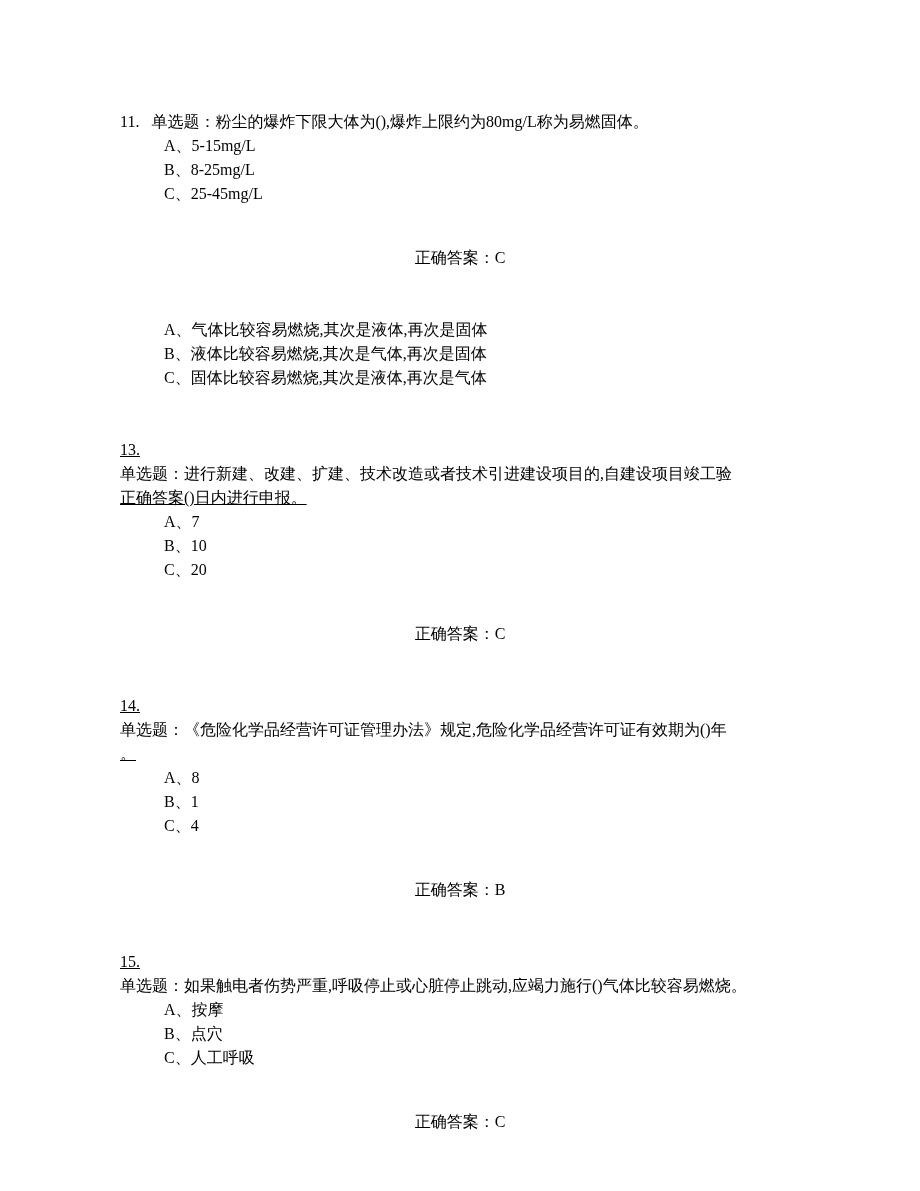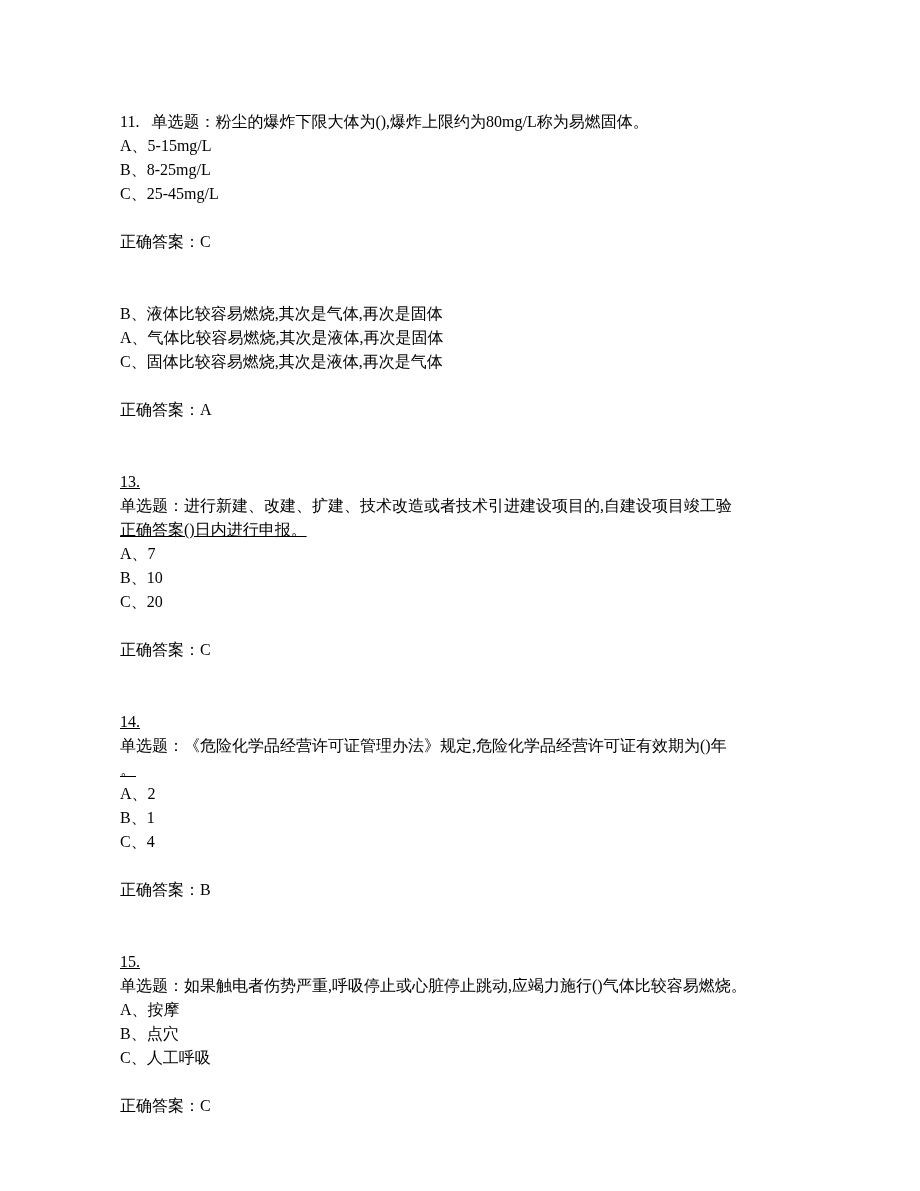--- a/index.html
+++ b/index.html
@@ -18,23 +18,25 @@
       padding: 110px 120px 60px 120px;
     }
     .question-block {
       margin-bottom: 48px;
     }
     .question-text {
       margin-bottom: 0;
     }
     .option {
       margin-bottom: 0;
+      margin-left: 44px;
     }
     .answer {
-      margin-top: 24px;
+      margin-top: 40px;
+      text-align: center;
     }
     .punct-break {
       display: block;
       text-decoration: underline;
     }
   </style>
 </head>
 <body>
 
 <div class="question-block">
@@ -45,26 +47,23 @@
   </div>
   <div class="option">A、5-15mg/L</div>
   <div class="option">B、8-25mg/L</div>
   <div class="option">C、25-45mg/L</div>
   <div class="answer">
     <span>正确答案：</span><span>C</span>
   </div>
 </div>
 
 <div class="question-block">
+  <div class="option">A、气体比较容易燃烧,其次是液体,再次是固体</div>
   <div class="option">B、液体比较容易燃烧,其次是气体,再次是固体</div>
-  <div class="option">A、气体比较容易燃烧,其次是液体,再次是固体</div>
   <div class="option">C、固体比较容易燃烧,其次是液体,再次是气体</div>
-  <div class="answer">
-    <span>正确答案：</span><span>A</span>
-  </div>
 </div>
 
 <div class="question-block">
   <div class="question-text">
     <span class="punct-break">13.</span>
     <span>单选题：</span><span>进行新建、改建、扩建、技术改造或者技术引进建设项目的,自建设项目竣工验</span>
     <span class="punct-break">正确答案()日内进行申报。</span>
   </div>
   <div class="option">A、7</div>
   <div class="option">B、10</div>
@@ -73,21 +72,21 @@
     <span>正确答案：</span><span>C</span>
   </div>
 </div>
 
 <div class="question-block">
   <div class="question-text">
     <span class="punct-break">14.</span>
     <span>单选题：</span><span>《危险化学品经营许可证管理办法》规定,危险化学品经营许可证有效期为()年</span>
     <span class="punct-break">。</span>
   </div>
-  <div class="option">A、2</div>
+  <div class="option">A、8</div>
   <div class="option">B、1</div>
   <div class="option">C、4</div>
   <div class="answer">
     <span>正确答案：</span><span>B</span>
   </div>
 </div>
 
 <div class="question-block">
   <div class="question-text">
     <span class="punct-break">15.</span>

